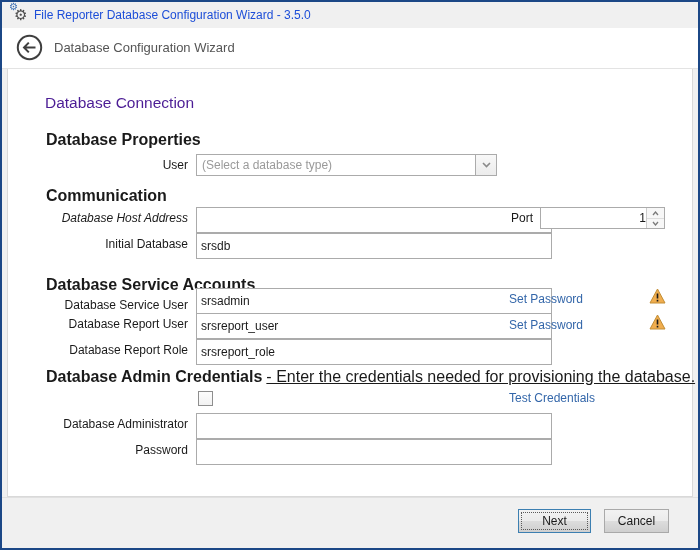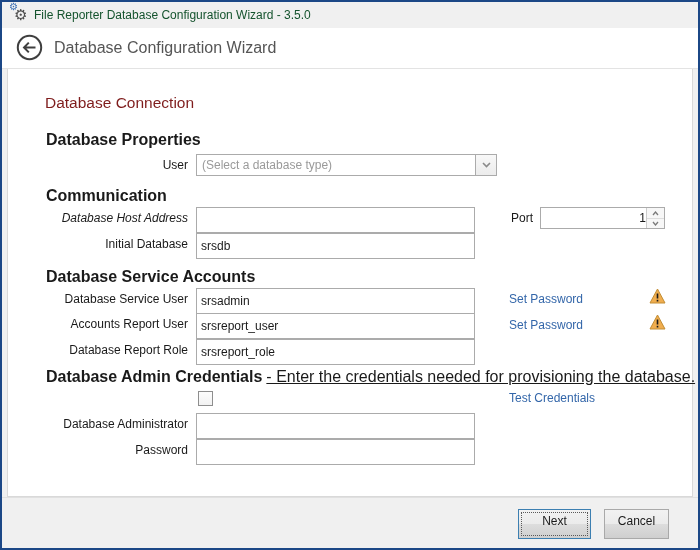--- a/index.html
+++ b/index.html
@@ -3,57 +3,57 @@
 <meta charset="utf-8">
 <style>
   html,body{margin:0;padding:0;background:#888;font-family:"Liberation Sans",sans-serif;}
   .window{position:relative;width:700px;height:550px;background:#f0f0f0;overflow:hidden;}
   .frame{position:absolute;inset:0;border:2px solid #1b4786;pointer-events:none;z-index:40;}
   
   .titlebar{position:absolute;left:2px;top:2px;right:2px;height:26px;background:#f0f0f0;z-index:5;}
   .app-icon{position:absolute;left:8px;top:3px;width:20px;height:20px;}
   .gear-big{position:absolute;left:4px;top:2px;font-size:15px;line-height:15px;color:#4d4d4d;}
   .gear-small{position:absolute;left:-1px;top:-3px;font-size:10px;line-height:10px;color:#3a6fb5;}
-  .win-title{position:absolute;left:32px;top:0;height:28px;line-height:26px;font-size:12px;color:#14532d;white-space:nowrap;}
+  .win-title{position:absolute;left:32px;top:0;height:28px;line-height:26px;font-size:12px;color:#1d4ed8;white-space:nowrap;}
   .winbtn{position:absolute;top:0;height:24px;display:flex;align-items:center;justify-content:center;cursor:default;}
   .btn-min{left:600px;width:24px;}
   .btn-min .dash{width:9px;height:2px;background:#3c3c3c;margin-top:6px;}
   .btn-max{left:624px;width:24px;}
   .btn-max .rect{width:9px;height:8px;border:1px solid #3c3c3c;border-top-width:2px;background:#fff;}
   .btn-close{left:650px;top:0px;width:42px;height:24px;background:#c75050;}
   
   .header{position:absolute;left:2px;top:28px;right:2px;height:40px;background:#ffffff;border-bottom:1px solid #e3e3e3;z-index:5;}
   .back-btn{position:absolute;left:14px;top:6px;width:27px;height:27px;cursor:pointer;}
-  .header-title{position:absolute;left:52px;top:0;height:40px;line-height:40px;font-size:16px;color:#555555;}
+  .header-title{position:absolute;left:52px;top:0;height:40px;line-height:40px;font-size:13px;color:#555555;}
   
   .main-panel{position:absolute;left:7px;top:68px;width:686px;height:429px;background:#ffffff;border:1px solid #d9d9d9;box-sizing:border-box;z-index:1;}
-  .page-title{position:absolute;left:45px;top:94px;font-size:15.5px;color:#7f1d1d;z-index:2;}
+  .page-title{position:absolute;left:45px;top:94px;font-size:15.5px;color:#4c1d95;z-index:2;}
   .sect{position:absolute;left:46px;font-size:16px;font-weight:bold;color:#1a1a1a;z-index:2;white-space:nowrap;}
   .sect .desc{font-weight:normal;margin-left:4px;text-decoration:underline;}
   .lbl{position:absolute;left:20px;width:168px;text-align:right;font-size:12px;color:#1a1a1a;height:22px;line-height:22px;z-index:2;white-space:nowrap;}
-  .txt{position:absolute;left:196px;width:279px;height:22px;box-sizing:border-box;border:1px solid #ababab;font-family:"Liberation Sans",sans-serif;font-size:12px;padding:12px 4px;color:#1a1a1a;background:#fff;z-index:2;}
+  .txt{position:absolute;left:196px;width:356px;height:22px;box-sizing:border-box;border:1px solid #ababab;font-family:"Liberation Sans",sans-serif;font-size:12px;padding:12px 4px;color:#1a1a1a;background:#fff;z-index:2;}
   .link{position:absolute;left:509px;font-size:12px;color:#3366a9;line-height:22px;z-index:2;cursor:pointer;white-space:nowrap;}
   .warn{position:absolute;left:649px;width:17px;height:16px;z-index:2;}
   
   .combo{position:absolute;left:196px;top:154px;width:301px;height:22px;box-sizing:border-box;border:1px solid #ababab;background:#fff;z-index:2;cursor:default;}
   .combo-text{position:absolute;left:5px;top:0;height:20px;line-height:20px;font-size:12px;color:#9a9a9a;}
   .combo-btn{position:absolute;right:0;top:0;width:20px;height:20px;border-left:1px solid #ababab;background:linear-gradient(#f8f8f8,#ececec);display:flex;align-items:center;justify-content:center;}
   
   .port-lbl{position:absolute;left:470px;top:207px;width:63px;text-align:right;font-size:12px;color:#1a1a1a;height:22px;line-height:22px;z-index:2;}
   .spin{position:absolute;left:540px;top:207px;width:125px;height:22px;box-sizing:border-box;border:1px solid #ababab;background:#fff;z-index:2;}
   .spin input{position:absolute;left:0;top:0;width:103px;height:20px;border:none;outline:none;text-align:right;font-family:"Liberation Sans",sans-serif;font-size:12px;padding:0 2px;color:#1a1a1a;background:transparent;}
   .spin-btns{position:absolute;right:0;top:0;width:17px;height:20px;border-left:1px solid #cccccc;}
   .spin-up,.spin-down{position:absolute;left:0;width:17px;height:10px;display:flex;align-items:center;justify-content:center;background:#f7f7f7;cursor:pointer;}
   .spin-up{top:0;}
   .spin-down{top:10px;border-top:1px solid #dddddd;box-sizing:border-box;}
   
   .checkbox{position:absolute;left:198px;top:391px;width:15px;height:15px;box-sizing:border-box;border:1px solid #8e8e8e;background:linear-gradient(#fdfdfd,#f2f2f2);z-index:2;cursor:pointer;}
   
   .footer-line{position:absolute;left:2px;right:2px;top:497px;border-top:1px solid #e0e0e0;z-index:2;}
-  .btn{position:absolute;top:509px;height:30px;box-sizing:border-box;font-size:12px;color:#1a1a1a;text-align:center;line-height:22px;background:linear-gradient(#f2f2f2,#ebebeb 50%,#dddddd 50%,#cfcfcf);z-index:2;cursor:pointer;}
+  .btn{position:absolute;top:509px;height:24px;box-sizing:border-box;font-size:12px;color:#1a1a1a;text-align:center;line-height:22px;background:linear-gradient(#f2f2f2,#ebebeb 50%,#dddddd 50%,#cfcfcf);z-index:2;cursor:pointer;}
   .btn-next{left:518px;width:73px;border:1px solid #3c7fb1;}
   .btn-next::before{content:"";position:absolute;inset:2px;border:1px dotted #5a5a5a;}
   .btn-cancel{left:604px;width:65px;border:1px solid #a9a9a9;}
 </style>
 </head>
 <body>
 
 <div class="window">
 
   <div class="titlebar">
@@ -115,34 +115,34 @@
       <div class="spin-down">
         <svg width="7" height="5" viewBox="0 0 7 5">
           <path d="M1 1 L3.5 4 L6 1" stroke="#7a7a7a" stroke-width="1.3" fill="none"></path>
         </svg>
       </div>
     </div>
   </div>
   <div class="lbl" style="top:233px;">Initial Database</div>
   <input class="txt" style="top: 233px;" value="srsdb">
 
-  <div class="sect" style="top:268px;">Database Service Accounts</div>
+  <div class="sect" style="top:276px;">Database Service Accounts</div>
 
-  <div class="lbl" style="top:288px;">Database Service User</div>
+  <div class="lbl" style="top:294px;">Database Service User</div>
   <input class="txt" style="top: 288px;" value="srsadmin">
   <a class="link" style="top:288px;">Set Password</a>
   <div class="warn" style="top:288px;">
     <svg width="17" height="16" viewBox="0 0 17 16">
       <path d="M8.5 1 L16 15 L1 15 Z" fill="#f0ad4e" stroke="#c28d34" stroke-width="1"></path>
       <rect x="7.7" y="5.5" width="1.6" height="5" fill="#1a1a1a"></rect>
       <rect x="7.7" y="11.8" width="1.6" height="1.7" fill="#1a1a1a"></rect>
     </svg>
   </div>
 
-  <div class="lbl" style="top:313px;">Accounts Report User</div>
+  <div class="lbl" style="top:313px;">Database Report User</div>
   <input class="txt" style="top: 313px;" value="srsreport_user">
   <a class="link" style="top:314px;">Set Password</a>
   <div class="warn" style="top:314px;">
     <svg width="17" height="16" viewBox="0 0 17 16">
       <path d="M8.5 1 L16 15 L1 15 Z" fill="#f0ad4e" stroke="#c28d34" stroke-width="1"></path>
       <rect x="7.7" y="5.5" width="1.6" height="5" fill="#1a1a1a"></rect>
       <rect x="7.7" y="11.8" width="1.6" height="1.7" fill="#1a1a1a"></rect>
     </svg>
   </div>
 

